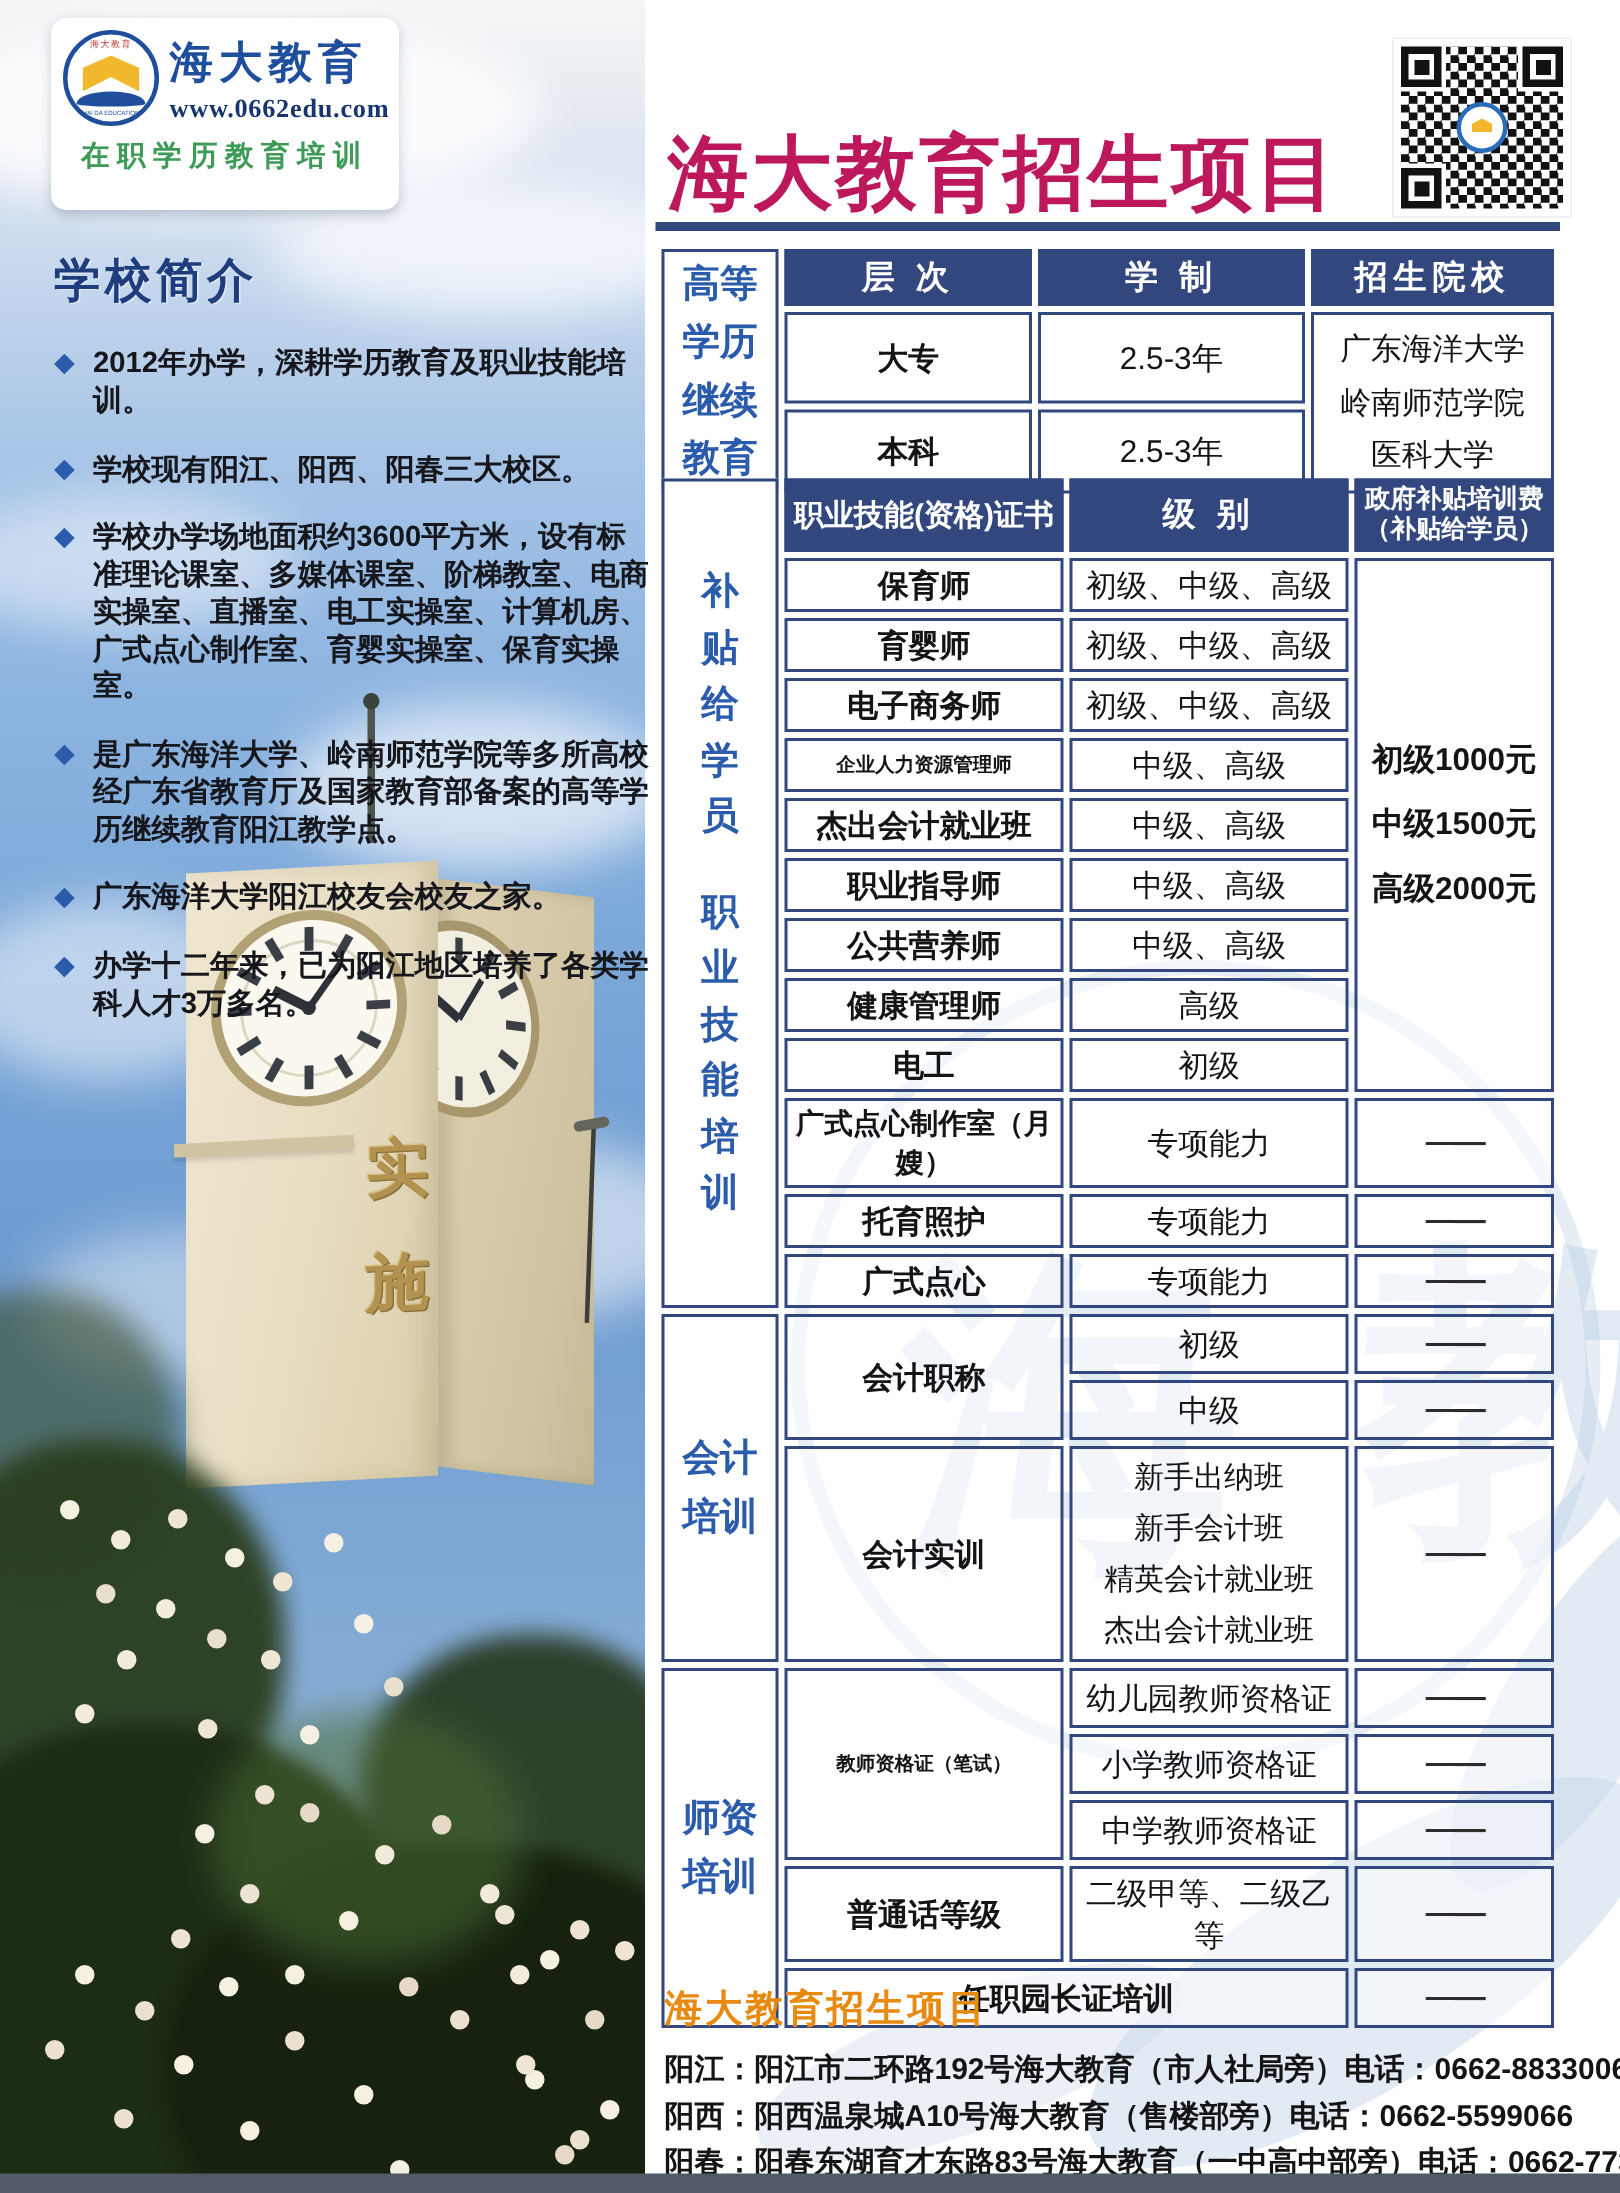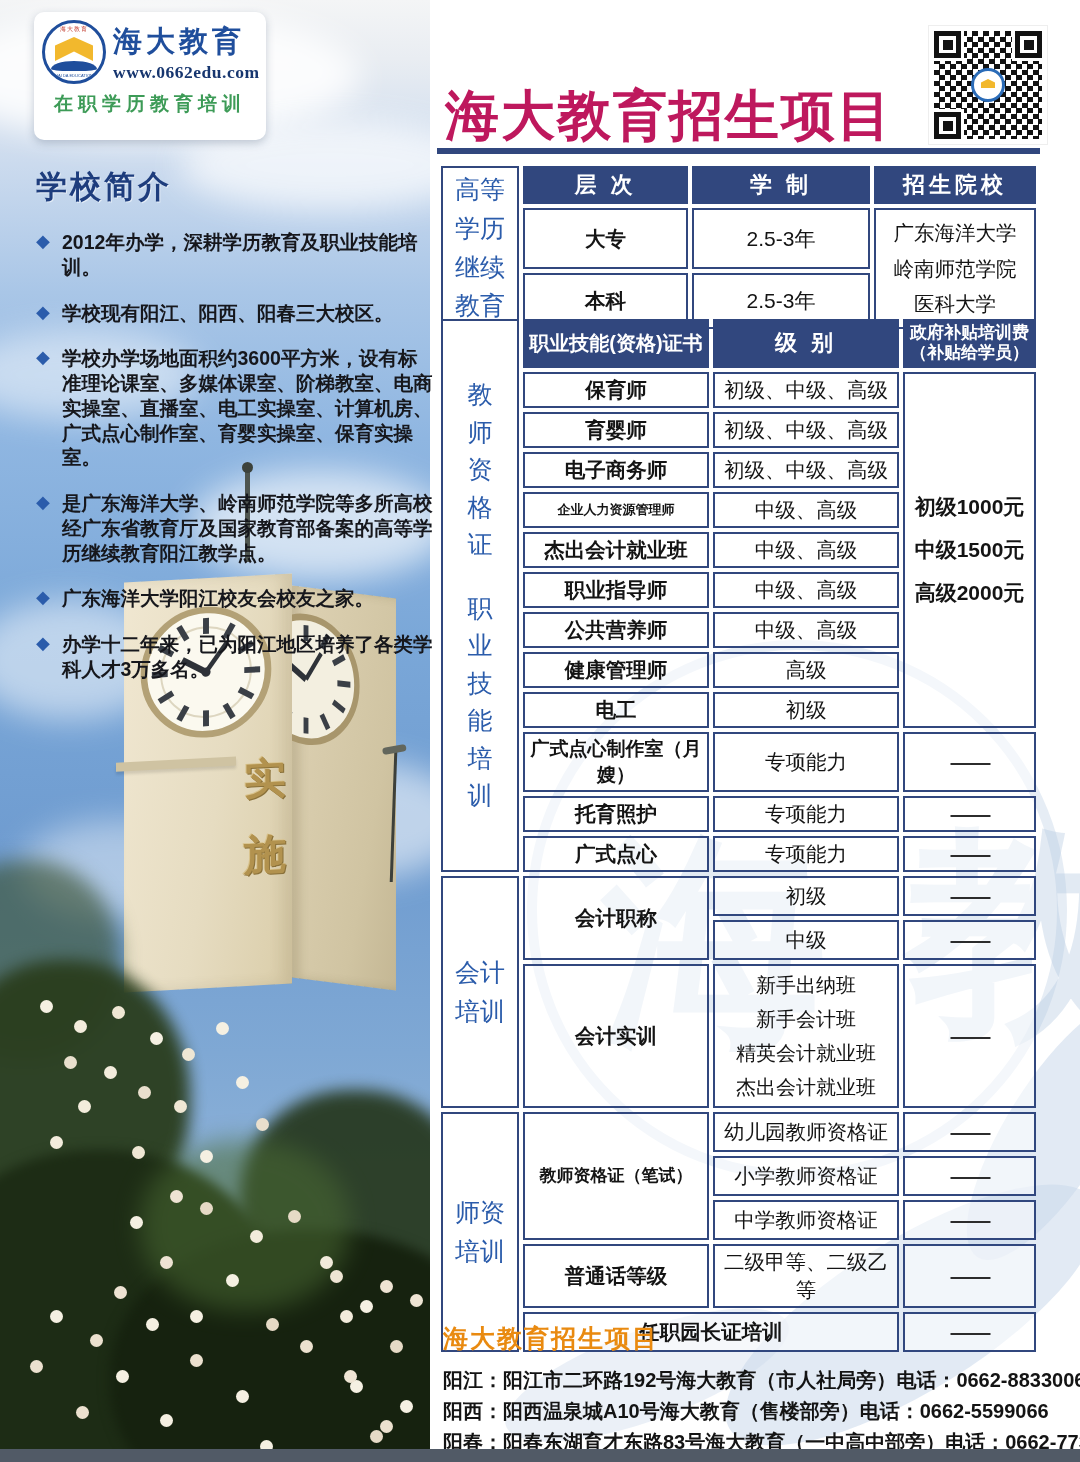--- a/index.html
+++ b/index.html
@@ -139,21 +139,21 @@
 
   
   table.t{border-collapse:separate;border-spacing:4px;table-layout:fixed;position:absolute;z-index:1;}
   table.t1{left:0;top:162px;width:603px;}
   table.t2{left:0;top:315px;width:603px;}
   .t th,.t td{border:2px solid #31477e;text-align:center;vertical-align:middle;padding:2px 3px;box-sizing:border-box;}
   .t th{background:#31477e;color:#fff;font-size:22px;font-weight:700;letter-spacing:4px;height:38px;margin-left:36px;}
   .t th.feehead{letter-spacing:0;font-size:17px;line-height:1.2;padding:2px 4px;}
   .t th.feehead span{display:block;}
   .t td{background:rgba(255,255,255,.55);font-size:21px;color:#141414;}
-  .t td.side{background:#ffffff;color:#2b5cab;font-weight:400;}
+  .t td.side{background:#ffffff;color:#2b5cab;font-weight:700;}
   .vpair{width:2.2em;margin:0 auto;word-break:break-all;line-height:1.55;font-size:25px;}
   .vone{width:1.1em;margin:0 auto;word-break:break-all;line-height:1.5;font-size:25px;}
   .vgap{margin-top:26px;}
   .t td.nm{font-weight:800;font-size:20.5px;}
   .t td.lv{font-size:20.5px;}
   .t td.fee{font-size:21px;font-weight:600;}
   .t td.fee span{display:block;line-height:2.05;}
   .t td.multi span{display:block;line-height:1.7;font-size:20px;}
   .t td.college span{display:block;line-height:1.75;font-size:20.5px;}
   .t td.dash{font-weight:700;letter-spacing:-2px;color:#2c2c2c;}
@@ -328,21 +328,21 @@
     <table class="t t2">
       <colgroup>
           <col style="width:78px">
           <col style="width:186px">
           <col style="width:186px">
           <col style="width:133px">
         </colgroup>
       <tbody>
           <tr>
         <td class="side" rowspan="13">
-          <div class="vone">教师资格证</div>
+          <div class="vone">补贴给学员</div>
           <div class="vone vgap">职业技能培训</div>
         </td>
         <th style="letter-spacing:0;font-size:20px;">职业技能(资格)证书</th>
         <th>级 别</th>
         <th class="feehead">
           <span>政府补贴培训费</span>
           <span>（补贴给学员）</span>
         </th>
       </tr>
       <tr class="hr36">
@@ -422,21 +422,21 @@
           <span>精英会计就业班</span>
           <span>杰出会计就业班</span>
         </td>
         <td class="dash">——</td>
       </tr>
 
       <tr class="hr40">
         <td class="side" rowspan="5">
           <div class="vpair">师资培训</div>
         </td>
-        <td class="nm" rowspan="3" style="font-size:17px;text-align:center;">教师资格证（笔试）</td>
+        <td class="nm" rowspan="3" style="font-size:13px;text-align:center;">教师资格证（笔试）</td>
         <td class="lv">幼儿园教师资格证</td>
         <td class="dash">——</td>
       </tr>
       <tr class="hr40">
         <td class="lv">小学教师资格证</td>
         <td class="dash">——</td>
       </tr>
       <tr class="hr40">
         <td class="lv">中学教师资格证</td>
         <td class="dash">——</td>

